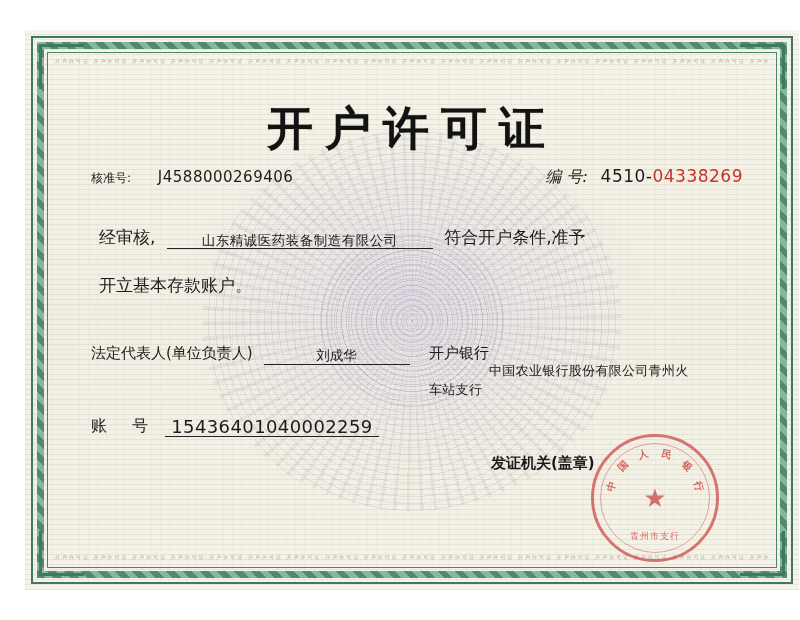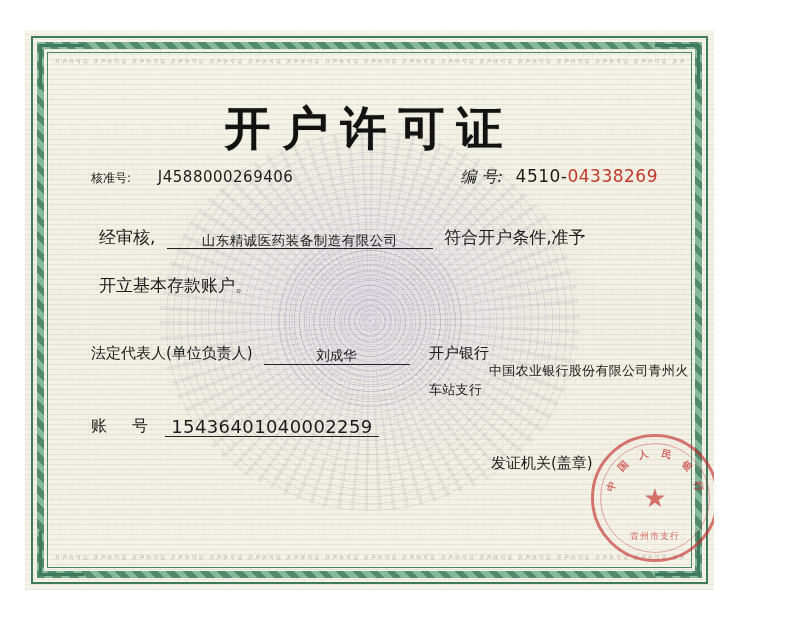--- a/index.html
+++ b/index.html
@@ -11,21 +11,21 @@
     width: 800px;
     height: 620px;
     overflow: hidden;
     font-family: "DejaVu Sans", "Liberation Sans", sans-serif;
   }
 
   #certificate {
     position: absolute;
     left: 25px;
     top: 30px;
-    width: 689px;
+    width: 774px;
     height: 560px;
     background:
       radial-gradient(ellipse 330px 250px at 50% 48%, rgba(214,206,228,0.55) 0%, rgba(221,216,232,0.30) 38%, rgba(255,255,255,0) 70%),
       linear-gradient(180deg, #f7f5ea 0%, #f4f2e6 18%, #f2f0e4 50%, #f3f1e5 82%, #f6f4ea 100%);
     box-sizing: border-box;
     overflow: hidden;
   }
 
   
   #guilloche {
@@ -197,21 +197,21 @@
     display: inline-block;
     min-width: 200px;
     border-bottom: 1px solid #222;
     text-align: center;
     padding: 0 6px 1px 6px;
     margin-left: 2px;
   }
   #account-value { font-size: 18px; letter-spacing: 0.4px; position: relative; top: 2px; }
 
   #row-issuer { left: 440px; top: 398px; font-size: 15px; }
-  #issuer-label { font-size: 15px; }
+  #issuer-label { font-size: 15px; font-weight: bold; }
   #row-date { left: 470px; top: 428px; font-size: 15px; letter-spacing: 2px; }
   .date-blank { display: inline-block; min-width: 22px; }
 
   
   #seal {
     position: absolute;
     left: 540px;
     top: 378px;
     width: 122px;
     height: 122px;

